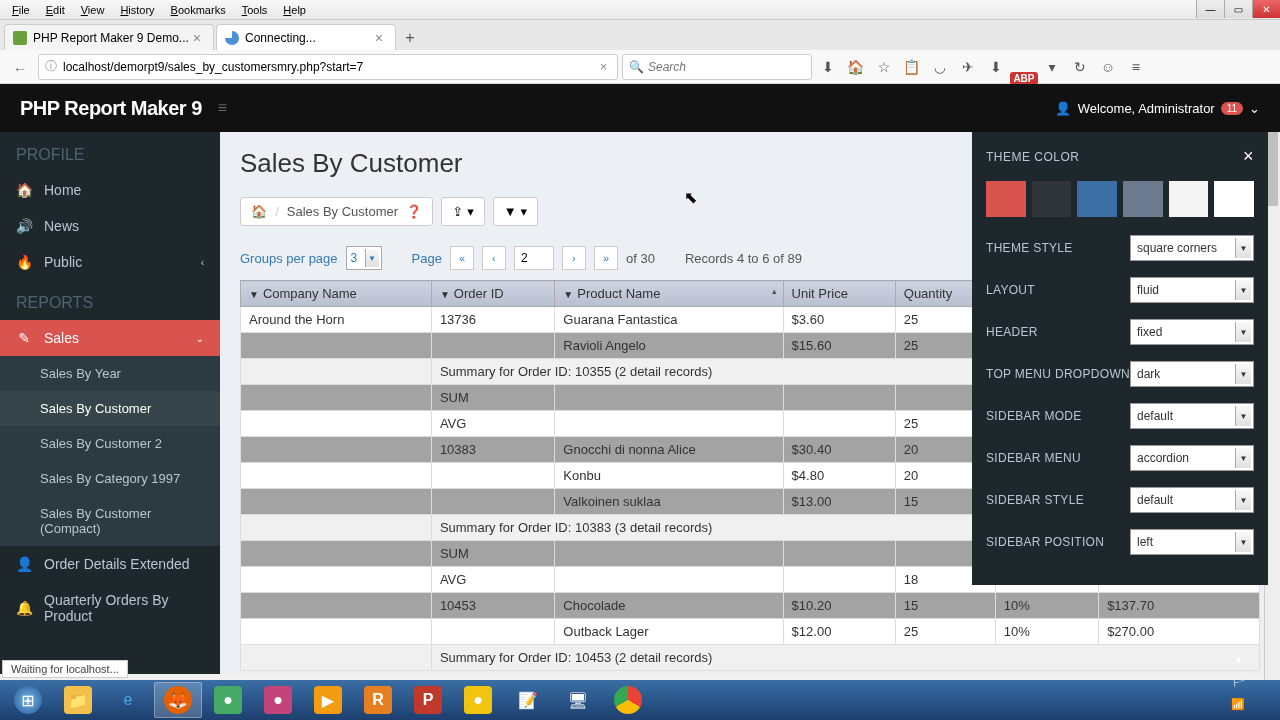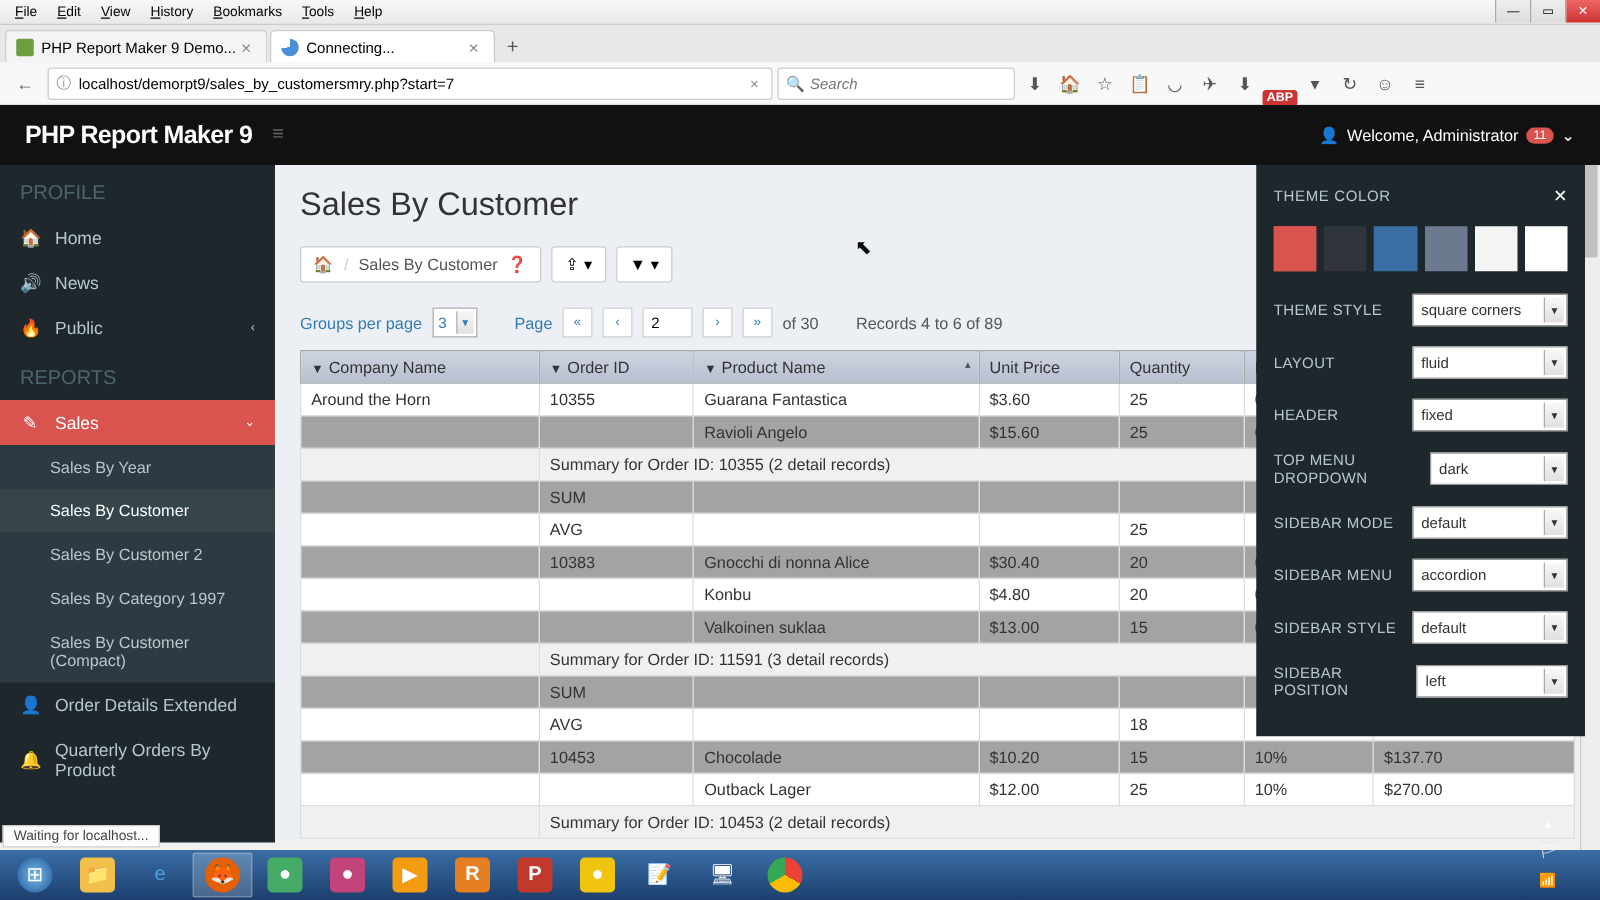--- a/index.html
+++ b/index.html
@@ -67,21 +67,21 @@
 
 .table { width:100%; border-collapse:collapse; font-size:13px; background:#fff; }
 .table th { background:linear-gradient(#cdd3e0,#b8bfd0); border:1px solid #aaa; padding:5px 8px; text-align:left; font-weight:normal; color:#333; position:relative; }
 .table th .flt { font-size:10px; margin-right:4px; }
 .table th .sort { position:absolute; right:6px; font-size:9px; color:#555; }
 .table td { border:1px solid #ddd; padding:5px 8px; color:#333; }
 .table tr.alt td { background:#a3a3a3; }
 .table tr.summary td { background:#f0f0f0; }
 
 
-.theme-panel { position:absolute; top:48px; right:12px; width:263px; background:#1e282c; color:#b8c7ce; padding:14px; font-size:12px; z-index:10; }
+.theme-panel { position:absolute; top:48px; right:12px; width:296px; background:#1e282c; color:#b8c7ce; padding:14px; font-size:12px; z-index:10; }
 .theme-panel .hdr { display:flex; justify-content:space-between; align-items:center; margin-bottom:14px; font-size:12px; letter-spacing:0.5px; }
 .theme-panel .closex { color:#fff; font-size:18px; cursor:pointer; }
 .swatches { display:flex; gap:6px; margin-bottom:18px; }
 .swatch { width:40px; height:36px; border:2px solid transparent; }
 .swatch.sel { border-color:#d9534f; }
 .trow { display:flex; align-items:center; justify-content:space-between; margin-bottom:16px; }
 .trow label { font-size:12px; text-transform:uppercase; letter-spacing:0.3px; }
 .tsel { width:124px; height:26px; background:#fff; border:1px solid #999; display:flex; align-items:center; padding:0 6px; font-size:12px; color:#333; position:relative; }
 .tsel .arr { position:absolute; right:2px; top:2px; bottom:2px; width:16px; border-left:1px solid #aaa; display:flex; align-items:center; justify-content:center; font-size:8px; background:linear-gradient(#f8f8f8,#e0e0e0); color:#333; }
 
@@ -261,21 +261,21 @@
               <th><span class="flt">▼</span>Product Name<span class="sort">▴</span></th>
               <th>Unit Price</th>
               <th>Quantity</th>
               <th>Discount</th>
               <th>Extended Price</th>
             </tr>
           </thead>
         <tbody id="tbody">
             <tr>
               <td>Around the Horn</td>
-              <td>10355</td>
+              <td>13736</td>
               <td>Guarana Fantastica</td>
               <td>$3.60</td>
               <td>25</td>
               <td>0%</td>
               <td>$90.00</td>
             </tr>
             <tr class="alt">
               <td></td>
               <td></td>
               <td>Ravioli Angelo</td>
@@ -328,21 +328,21 @@
               <td></td>
               <td></td>
               <td>Valkoinen suklaa</td>
               <td>$13.00</td>
               <td>15</td>
               <td>0%</td>
               <td>$195.00</td>
             </tr>
             <tr class="summary">
               <td colspan="1"></td>
-              <td colspan="6">Summary for Order ID: 11591 (3 detail records)</td>
+              <td colspan="6">Summary for Order ID: 10383 (3 detail records)</td>
             </tr>
             <tr class="alt">
               <td></td>
               <td>SUM</td>
               <td></td>
               <td></td>
               <td></td>
               <td></td>
               <td>$899.00</td>
             </tr>

